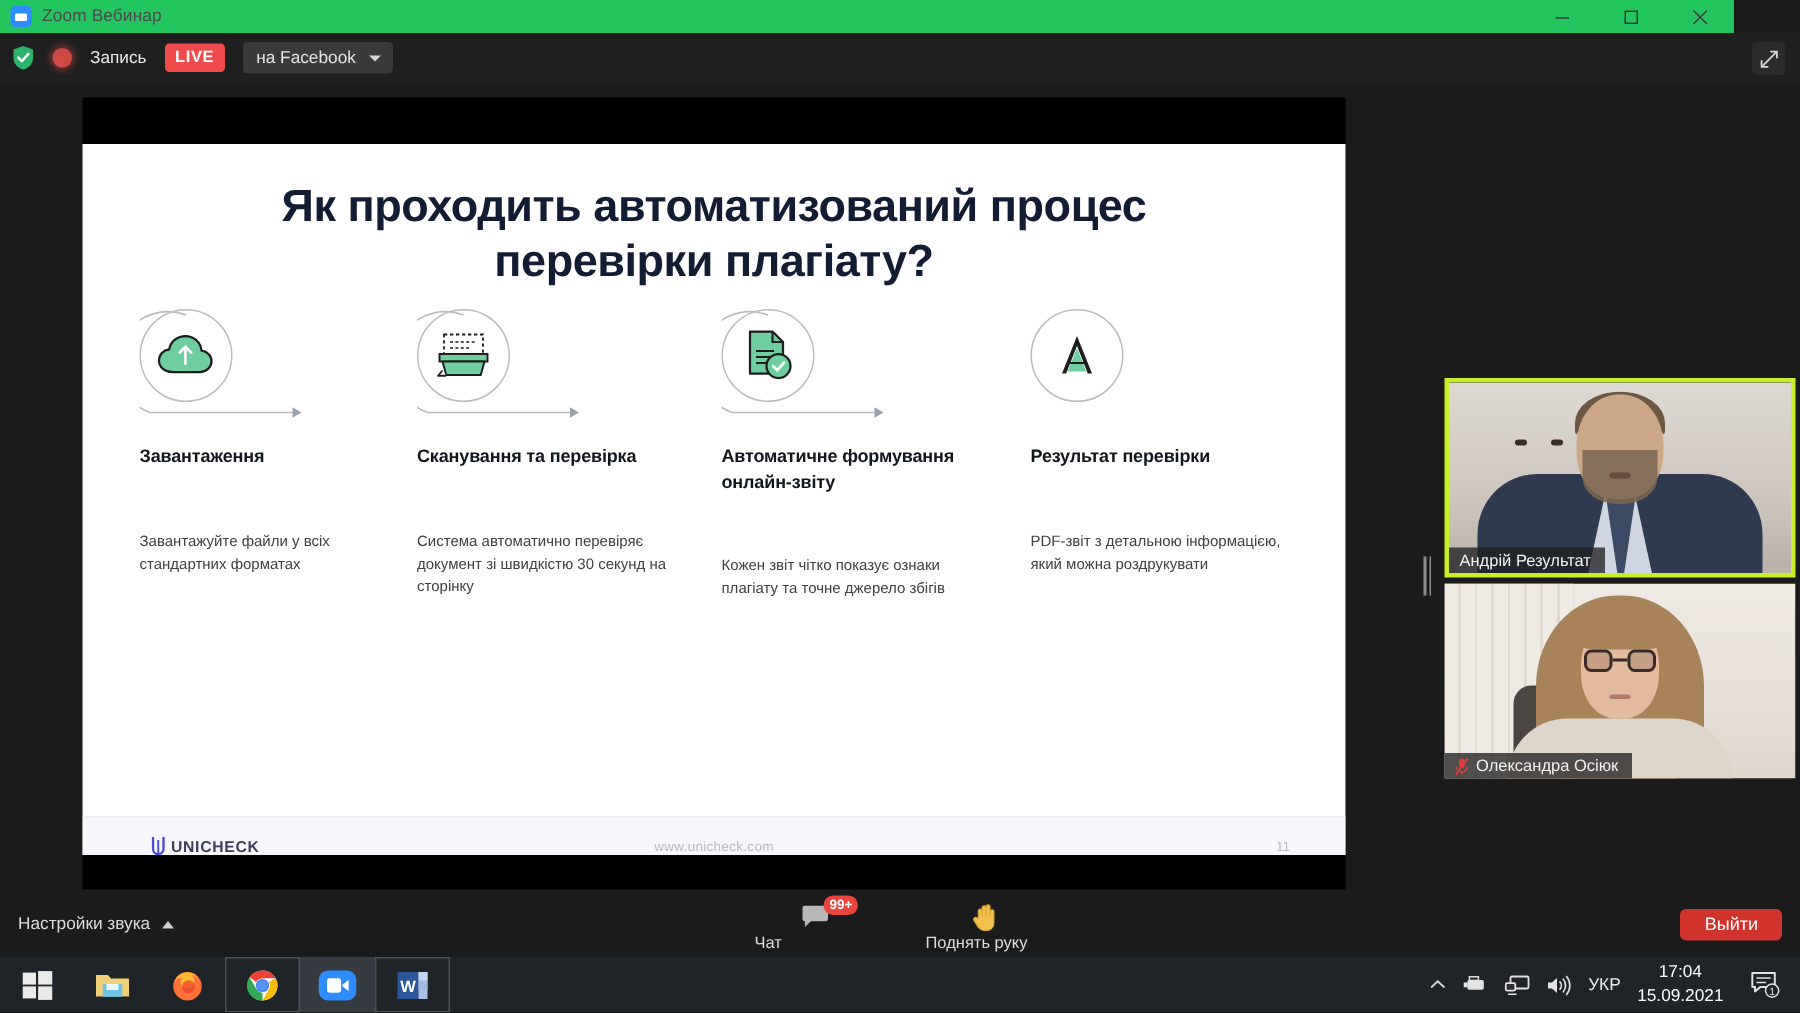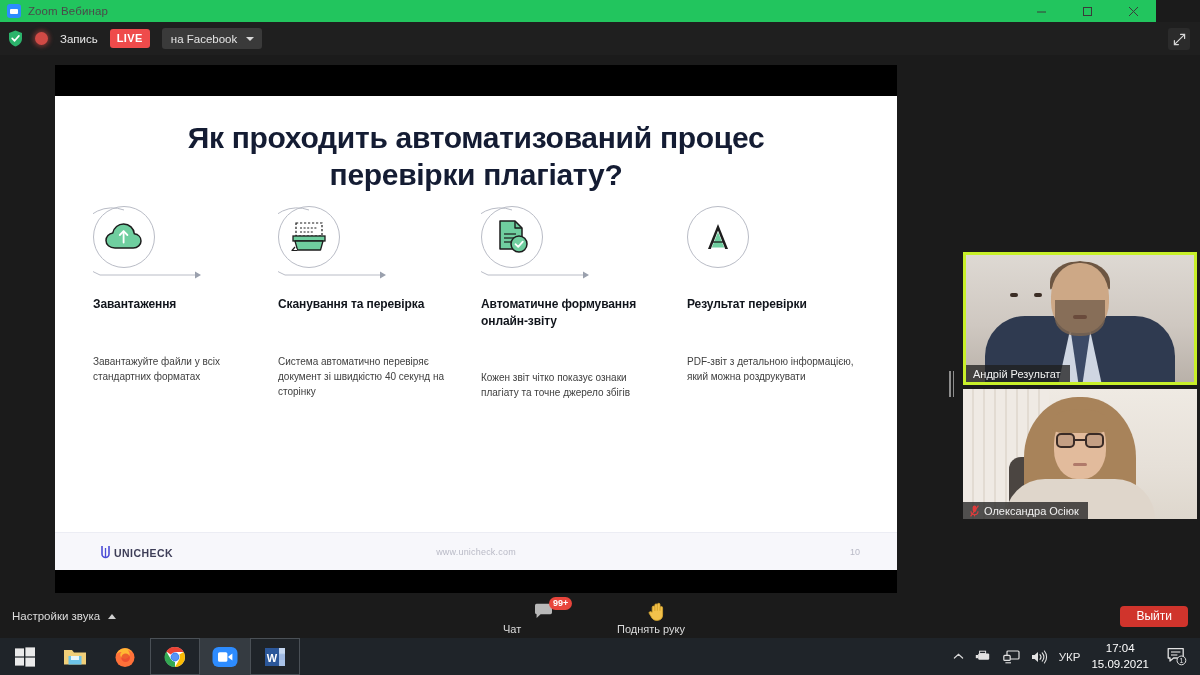--- a/index.html
+++ b/index.html
@@ -106,21 +106,21 @@
 
   .col-head {
     margin-top:4px; font-size:12px; font-weight:bold; color:#11151c;
     line-height:1.38; letter-spacing:-.1px;
   }
   .col-body {
     margin-top:41px; font-size:10px; color:#404040; line-height:1.53;
   }
 
   .slide-footer {
-    position:absolute; left:0; bottom:0; width:842px; height:38px;
+    position:absolute; left:0; bottom:0; width:842px; height:26px;
     background:#f7f7fb; border-top:1px solid #ecedf4;
   }
   .uni-logo {
     position:absolute; left:46px; top:13px;
     display:flex; align-items:center; gap:4px;
   }
   .uni-mark { width:9px; height:13px; }
   .uni-text {
     font-size:10.5px; font-weight:bold; color:#3d3d57; letter-spacing:.45px;
   }
@@ -352,21 +352,21 @@
                   <rect x="7" y="3" width="26" height="13" fill="#ffffff" stroke="#1d1d1d" stroke-width="1.2" stroke-dasharray="2.2 1.8"></rect>
                   <line x1="11" y1="8" x2="29" y2="8" stroke="#1d1d1d" stroke-width="1" stroke-dasharray="2 1.6"></line>
                   <line x1="11" y1="12" x2="25" y2="12" stroke="#1d1d1d" stroke-width="1" stroke-dasharray="2 1.6"></line>
                   <rect x="4" y="16" width="32" height="5" fill="#6fce9f" stroke="#1d1d1d" stroke-width="1.3"></rect>
                   <path d="M6 21 H34 L31.5 30 H8.5 Z" fill="#6fce9f" stroke="#1d1d1d" stroke-width="1.3" stroke-linejoin="round"></path>
                   <path d="M6 27 L3 30.5 L8.5 30.5" fill="#ffffff" stroke="#1d1d1d" stroke-width="1.2" stroke-linejoin="round"></path>
                 </svg>
               </div>
             </div>
             <div class="col-head">Сканування та перевірка</div>
-            <div class="col-body">Система автоматично перевіряє документ зі швидкістю 40 секунд на сторінку</div>
+            <div class="col-body">Система автоматично перевіряє документ зі швидкістю 30 секунд на сторінку</div>
           </div>
 
           <div class="col c2">
             <div class="icon-wrap">
               <svg class="arrow-path" width="120" height="86" viewBox="0 0 120 86">
                 <path d="M31 4 A28.5 28.5 0 0 0 7 69 L106 69" fill="none" stroke="#b9bcc6" stroke-width="1"></path>
                 <path d="M102 65.5 L108 69 L102 72.5 Z" fill="#9aa0ad"></path>
               </svg>
               <div class="icon-circle">
                 <svg width="36" height="36" viewBox="0 0 36 36">
@@ -403,21 +403,21 @@
 
         <div class="slide-footer">
           <div class="uni-logo">
             <svg class="uni-mark" viewBox="0 0 9 13">
               <path d="M1 0 V8 A3.5 3.5 0 0 0 8 8 V0" fill="none" stroke="#4c4cd6" stroke-width="1.6"></path>
               <line x1="4.5" y1="2" x2="4.5" y2="11" stroke="#4c4cd6" stroke-width="1.3"></line>
             </svg>
             <span class="uni-text">UNICHECK</span>
           </div>
           <div class="slide-url">www.unicheck.com</div>
-          <div class="slide-num">10</div>
+          <div class="slide-num">11</div>
         </div>
 
       </div>
     </div>
 
     <div class="split-handle">
         <i></i>
         <i></i>
       </div>
 

